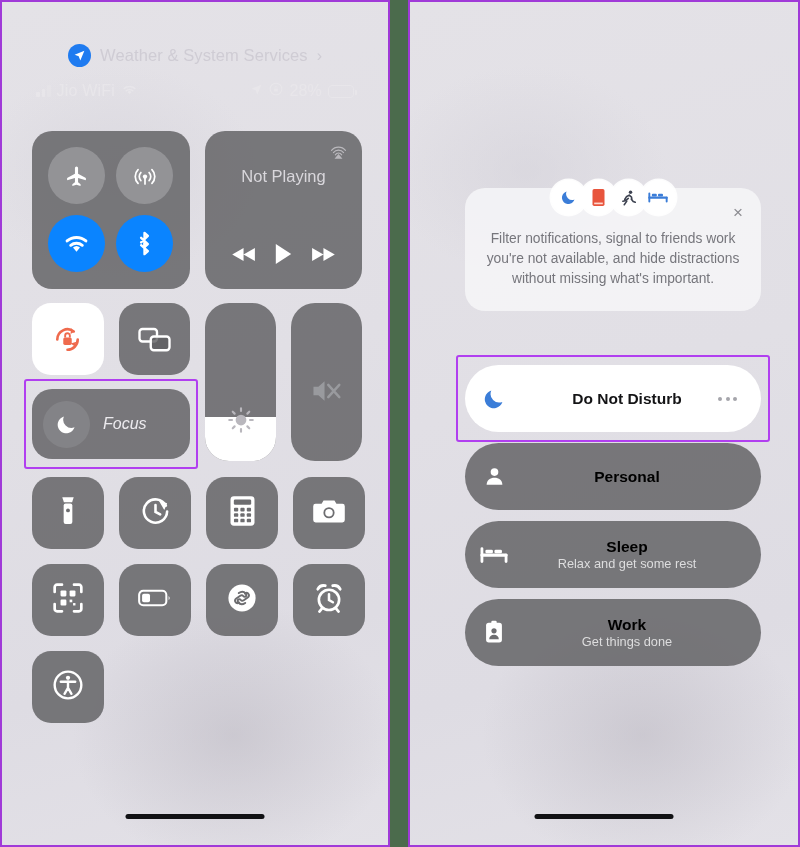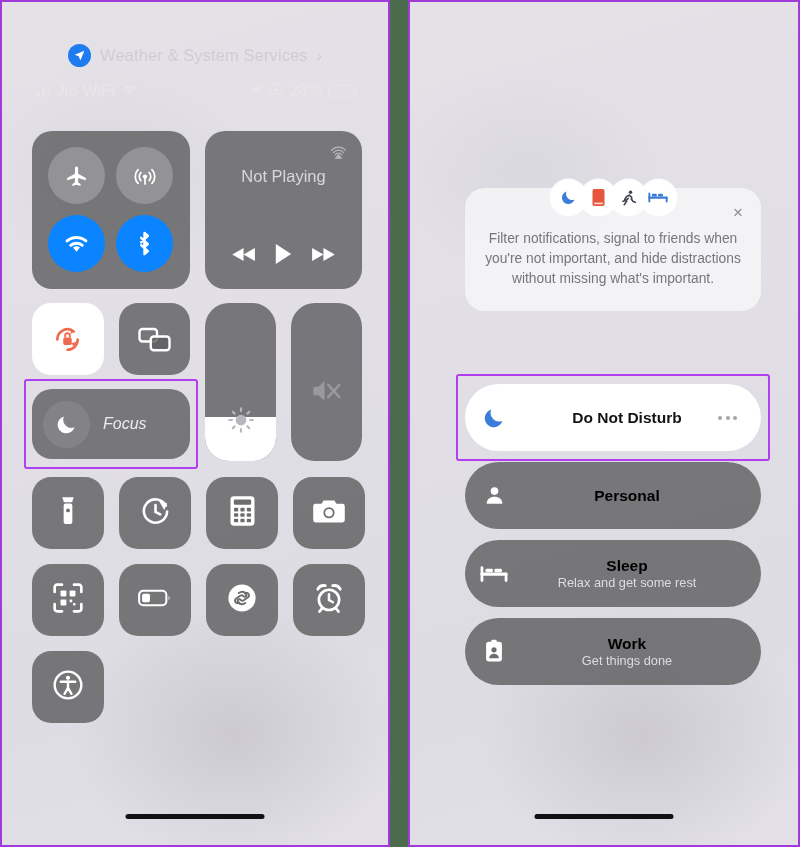--- a/index.html
+++ b/index.html
@@ -186,21 +186,21 @@
   }
   .intro-title {
     margin-top: 22px;
     font-size: 19.5px; font-weight: bold; color: #151517;
   }
   .intro-body {
     margin-top: 11px;
     font-size: 13.8px; line-height: 1.45; color: #76767c;
   }
 
-  .focus-list { position: absolute; top: 382px; left: 55px; width: 296px; }
+  .focus-list { position: absolute; top: 363px; left: 55px; width: 296px; }
   .focus-row {
     position: relative;
     height: 67px; border-radius: 34px;
     background: rgba(95,95,98,0.82);
     display: flex; align-items: center;
     margin-bottom: 11px;
   }
   .focus-row.active { background: #ffffff; }
   .fr-icon {
     width: 58px; flex: none;
@@ -531,21 +531,21 @@
         <span class="bubble">
           <svg width="20" height="15" viewBox="0 0 24 18">
             <path d="M1.6 4.2v9.6M22.4 9.2v4.6" stroke="#3b7dd8" stroke-width="2.3" stroke-linecap="round"></path>
             <path d="M1.6 9.2h20.8" stroke="#3b7dd8" stroke-width="2.6" stroke-linecap="round"></path>
             <rect x="4.6" y="4.6" width="6" height="3.2" rx="1.2" fill="#3b7dd8"></rect>
             <rect x="12" y="4.6" width="6" height="3.2" rx="1.2" fill="#3b7dd8"></rect>
           </svg>
         </span>
       </div>
       <span class="intro-close">×</span>
-      <div class="intro-body">Filter notifications, signal to friends when you're not important, and hide distractions without missing what's important.</div>
+      <div class="intro-body">Filter notifications, signal to friends work you're not available, and hide distractions without missing what's important.</div>
     </div>
 
     <div class="focus-list">
 
       <div class="focus-row active">
         <div class="row-hl"></div>
         <span class="fr-icon">
           <svg width="24" height="24" viewBox="0 0 24 24">
               <path d="M20.4 14.9A8.6 8.6 0 019.3 3.6a9 9 0 1011.1 11.3z" fill="#3b7dd8"></path>
             </svg>

